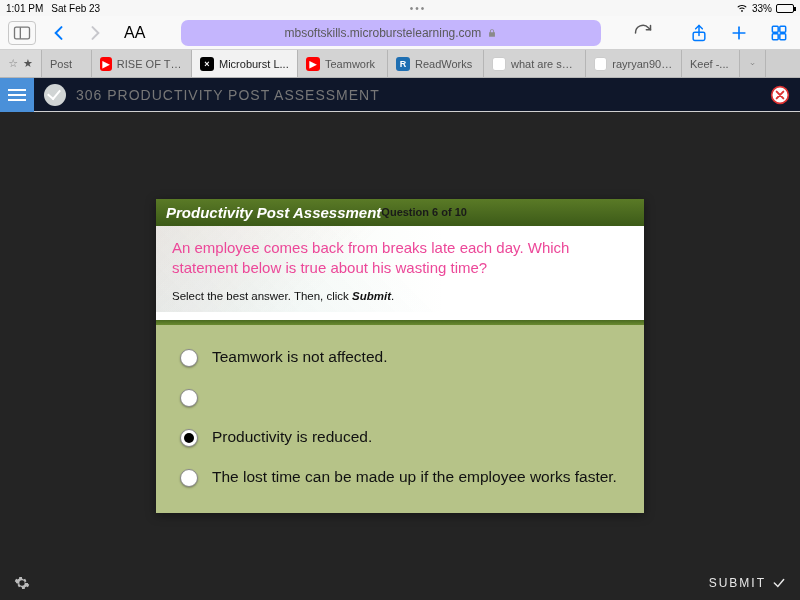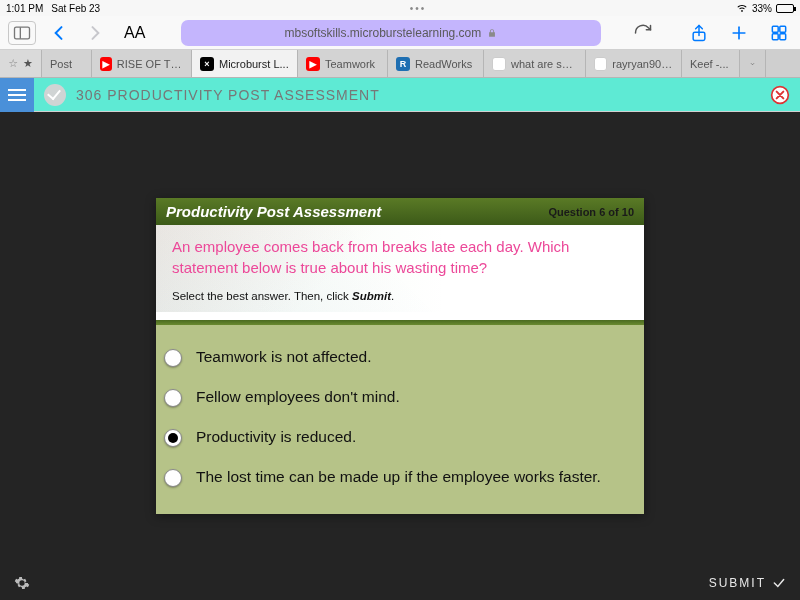--- a/index.html
+++ b/index.html
@@ -27,47 +27,47 @@
   .tab.fav{ width:42px; justify-content:center; color:#888; background:#dadada;}
   .tab.active{ background:#f2f2f2; color:#222; font-weight:500;}
   .tab .favicon{ width:14px; height:14px; border-radius:3px; display:flex; align-items:center; justify-content:center; font-size:9px; font-weight:bold; color:#fff;}
   .tab .lbl{ overflow:hidden; text-overflow:ellipsis; }
   .yt{ background:#ff0000;}
   .rw{ background:#1f6fb2;}
   .gg{ background:#fff; border:1px solid #ccc; color:#4285f4;}
   .mb{ background:#000;}
   .tab.more{ width:26px; justify-content:center; background:#cfcfcf;}
   
-  .course-header { height:34px; background:#5eead4; display:flex; align-items:center; border-bottom:1px solid #d0d0d0;}
+  .course-header { height:34px; background:#0f172a; display:flex; align-items:center; border-bottom:1px solid #d0d0d0;}
   .hamburger { width:34px; height:34px; background:#4a90d9; display:flex; align-items:center; justify-content:center;}
   .hamburger div{ width:18px; height:2px; background:#fff; position:relative;}
   .hamburger div::before, .hamburger div::after{ content:""; position:absolute; left:0; width:18px; height:2px; background:#fff;}
   .hamburger div::before{ top:-5px;} .hamburger div::after{ top:5px;}
   .check-circle{ width:22px; height:22px; border-radius:50%; background:#d0d4d4; margin:0 10px; position:relative;}
   .check-circle::after{ content:""; position:absolute; left:6px; top:3px; width:6px; height:10px; border:solid #fff; border-width:0 2px 2px 0; transform:rotate(40deg);}
   .course-title{ color:#777; letter-spacing:1px; font-size:14px; }
   .close-x{ margin-left:auto; margin-right:10px; width:20px; height:20px;}
   
   .stage { background:#242424; height:calc(600px - 16px - 34px - 28px - 34px); position:relative; display:flex; align-items:center; justify-content:center;}
   .card { width:488px; background:#fff; box-shadow:0 2px 10px rgba(0,0,0,0.4); }
-  .card-header{ background:linear-gradient(#5a7a26, #3c5a18); color:#fff; padding:5px 10px; display:flex; align-items:center; justify-content:space-between;}
+  .card-header{ background:linear-gradient(#5a7a26, #3c5a18); color:#fff; padding:5px 10px; display:flex; align-items:center; justify-content:flex-start;}
   .card-header .ttl{ font-weight:bold; font-style:italic; font-size:15px;}
   .card-header .qnum{ font-size:11px; color:#1a1a1a; font-weight:600;}
   .question-area{ padding:12px 16px 10px; position:relative; background:#fff; }
   .question-area::before{ content:""; position:absolute; inset:0; background:
       linear-gradient(135deg, rgba(200,60,60,0.08), transparent 40%),
       linear-gradient(45deg, rgba(60,120,200,0.06), transparent 50%),
       linear-gradient(90deg, rgba(100,180,80,0.08), transparent 60%);
       pointer-events:none;
   }
   .question{ font-size:15px; line-height:1.35; color:#ec4899; position:relative;}
   .instruct{ font-size:11.5px; margin-top:12px; color:#111; position:relative;}
   .instruct b{ font-weight:bold; font-style:italic;}
   .divider{ height:5px; background:linear-gradient(#4a6a20,#6a8a30); margin-top:8px;}
-  .answers{ background:#b6c388; padding:22px 8px 26px;}
+  .answers{ background:#b6c388; padding:22px 24px 26px;}
   .answer{ display:flex; align-items:flex-start; gap:14px; margin-bottom:20px; cursor:pointer;}
   .answer:last-child{ margin-bottom:0;}
   .radio{ flex:0 0 18px; width:18px; height:18px; border-radius:50%; background:#fff; border:1px solid #888; box-shadow:0 1px 2px rgba(0,0,0,0.3); position:relative; margin-top:2px;}
   .radio.selected::after{ content:""; position:absolute; left:3px; top:3px; width:10px; height:10px; border-radius:50%; background:#000;}
   .answer .txt{ font-size:15.5px; line-height:1.3; color:#111; }
   
   .bottom-bar{ position:absolute; left:0; right:0; bottom:0; height:34px; display:flex; align-items:center; padding:0 14px; color:#e8e8e8; font-size:12px; letter-spacing:2px;}
   .gear{ width:16px; height:16px; color:#ccc;}
   .submit{ margin-left:auto; display:flex; align-items:center; gap:6px; cursor:pointer;}
   .chk{ width:14px; height:14px;}
@@ -214,21 +214,20 @@
       </div>
     </div>
     <div class="divider"></div>
     <div class="answers">
       <div class="answer">
         <span class="radio"></span>
         <span class="txt">Teamwork is not affected.</span>
       </div>
       <div class="answer">
         <span class="radio"></span>
-        <span class="txt">Fellow employees don't mind.</span>
       </div>
       <div class="answer">
         <span class="radio selected"></span>
         <span class="txt">Productivity is reduced.</span>
       </div>
       <div class="answer">
         <span class="radio"></span>
         <span class="txt">The lost time can be made up if the employee works faster.</span>
       </div>
     </div>

